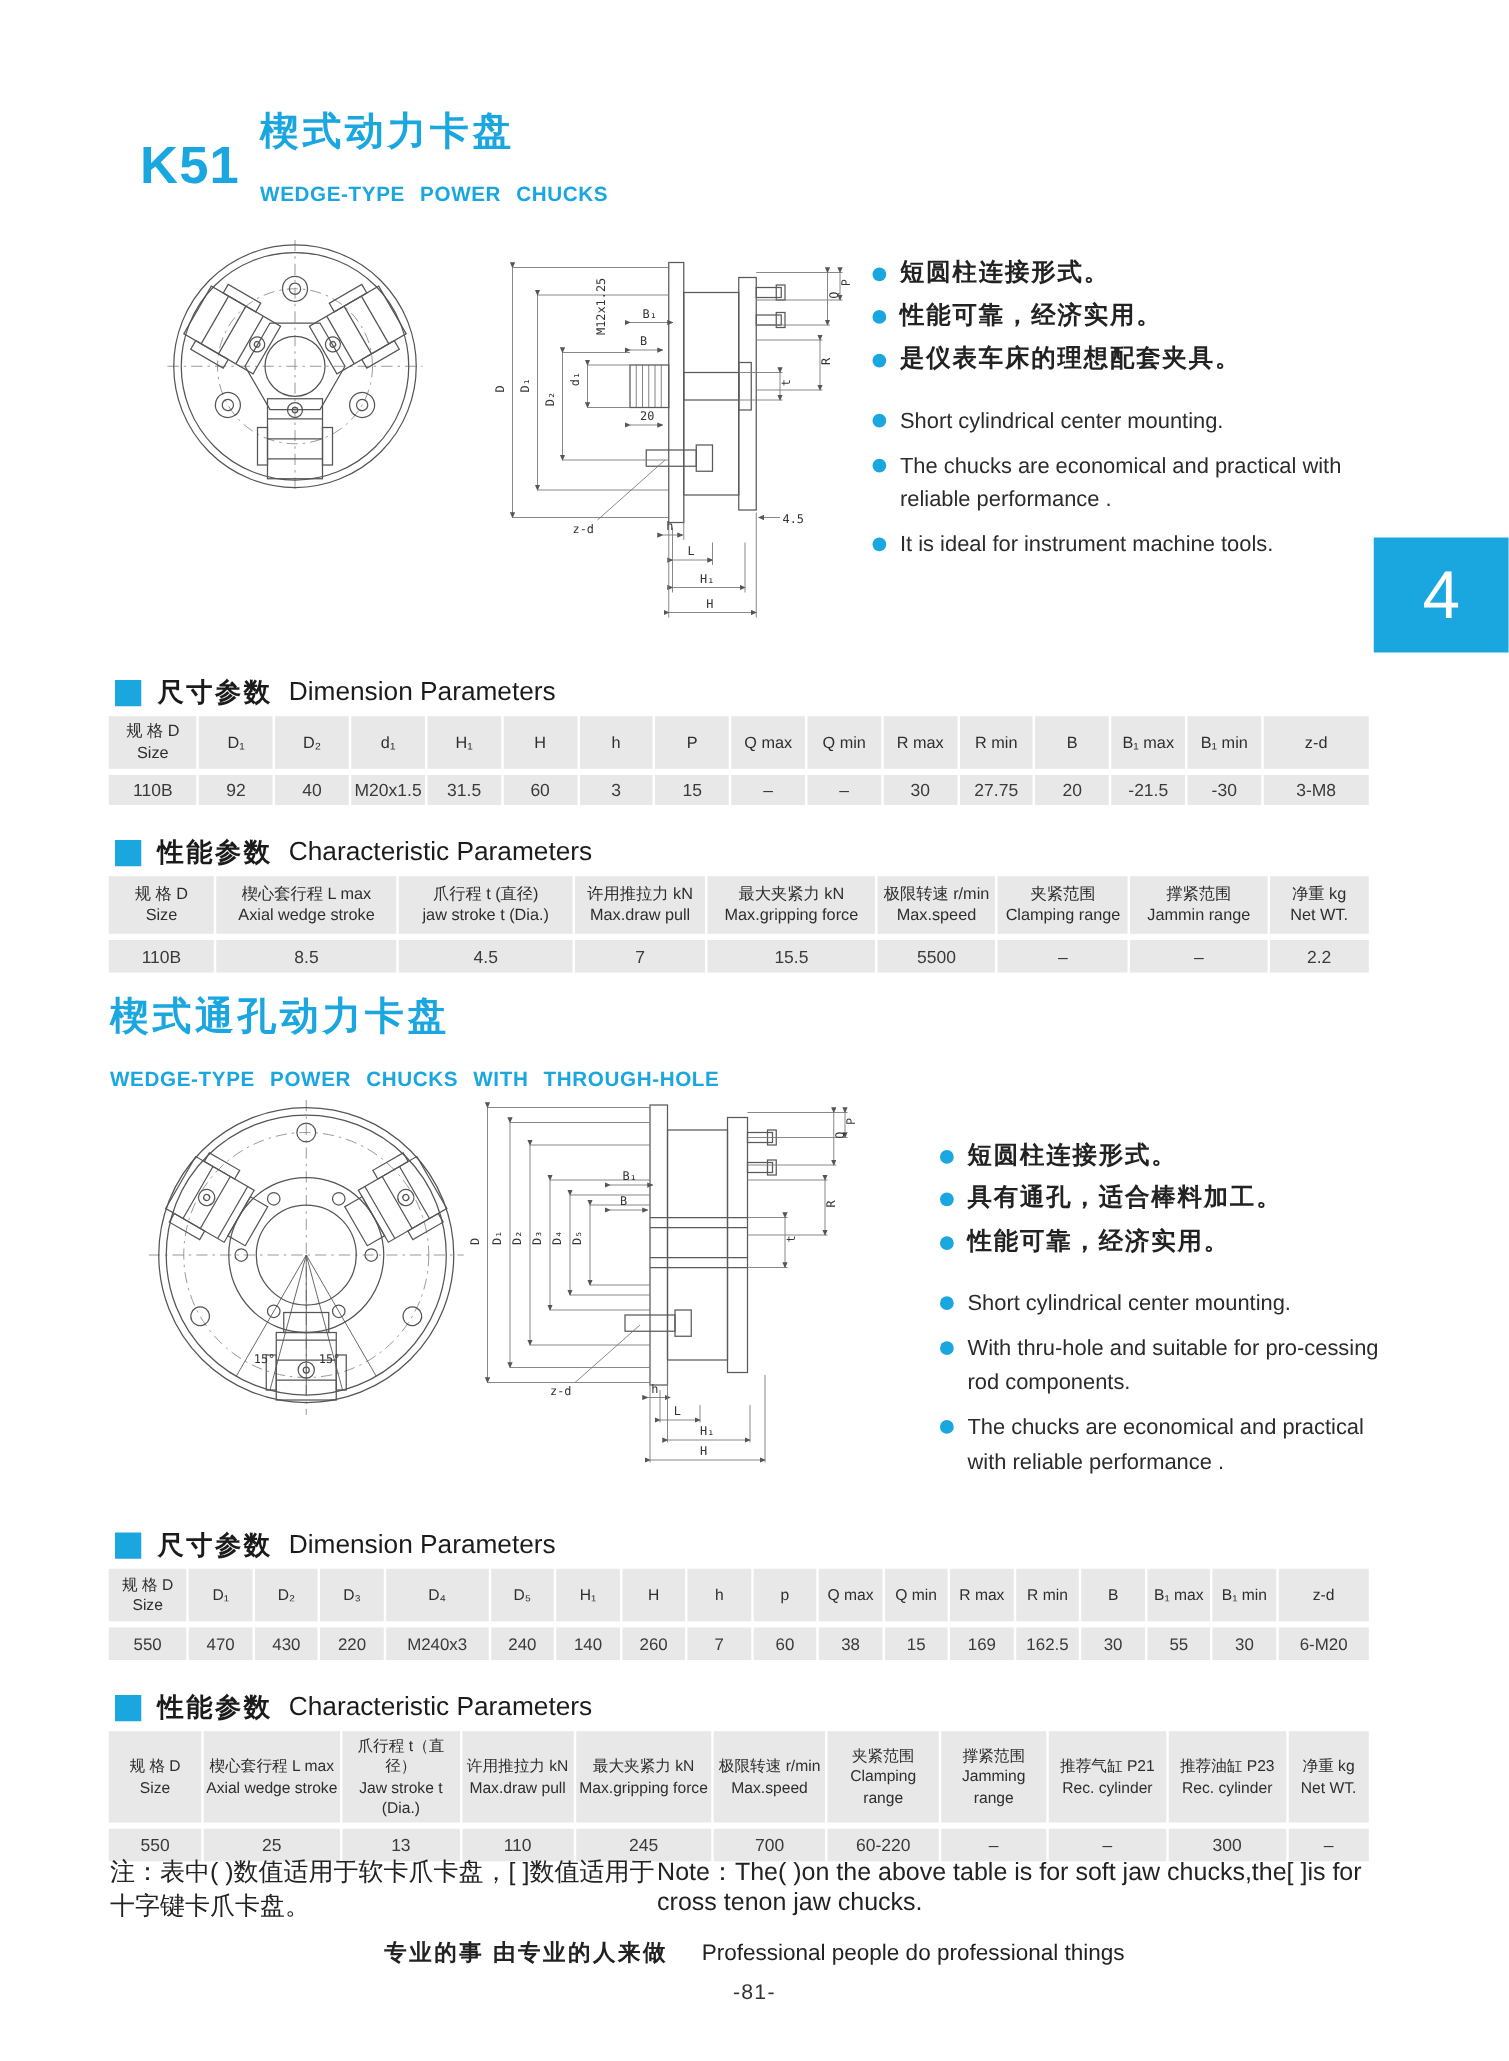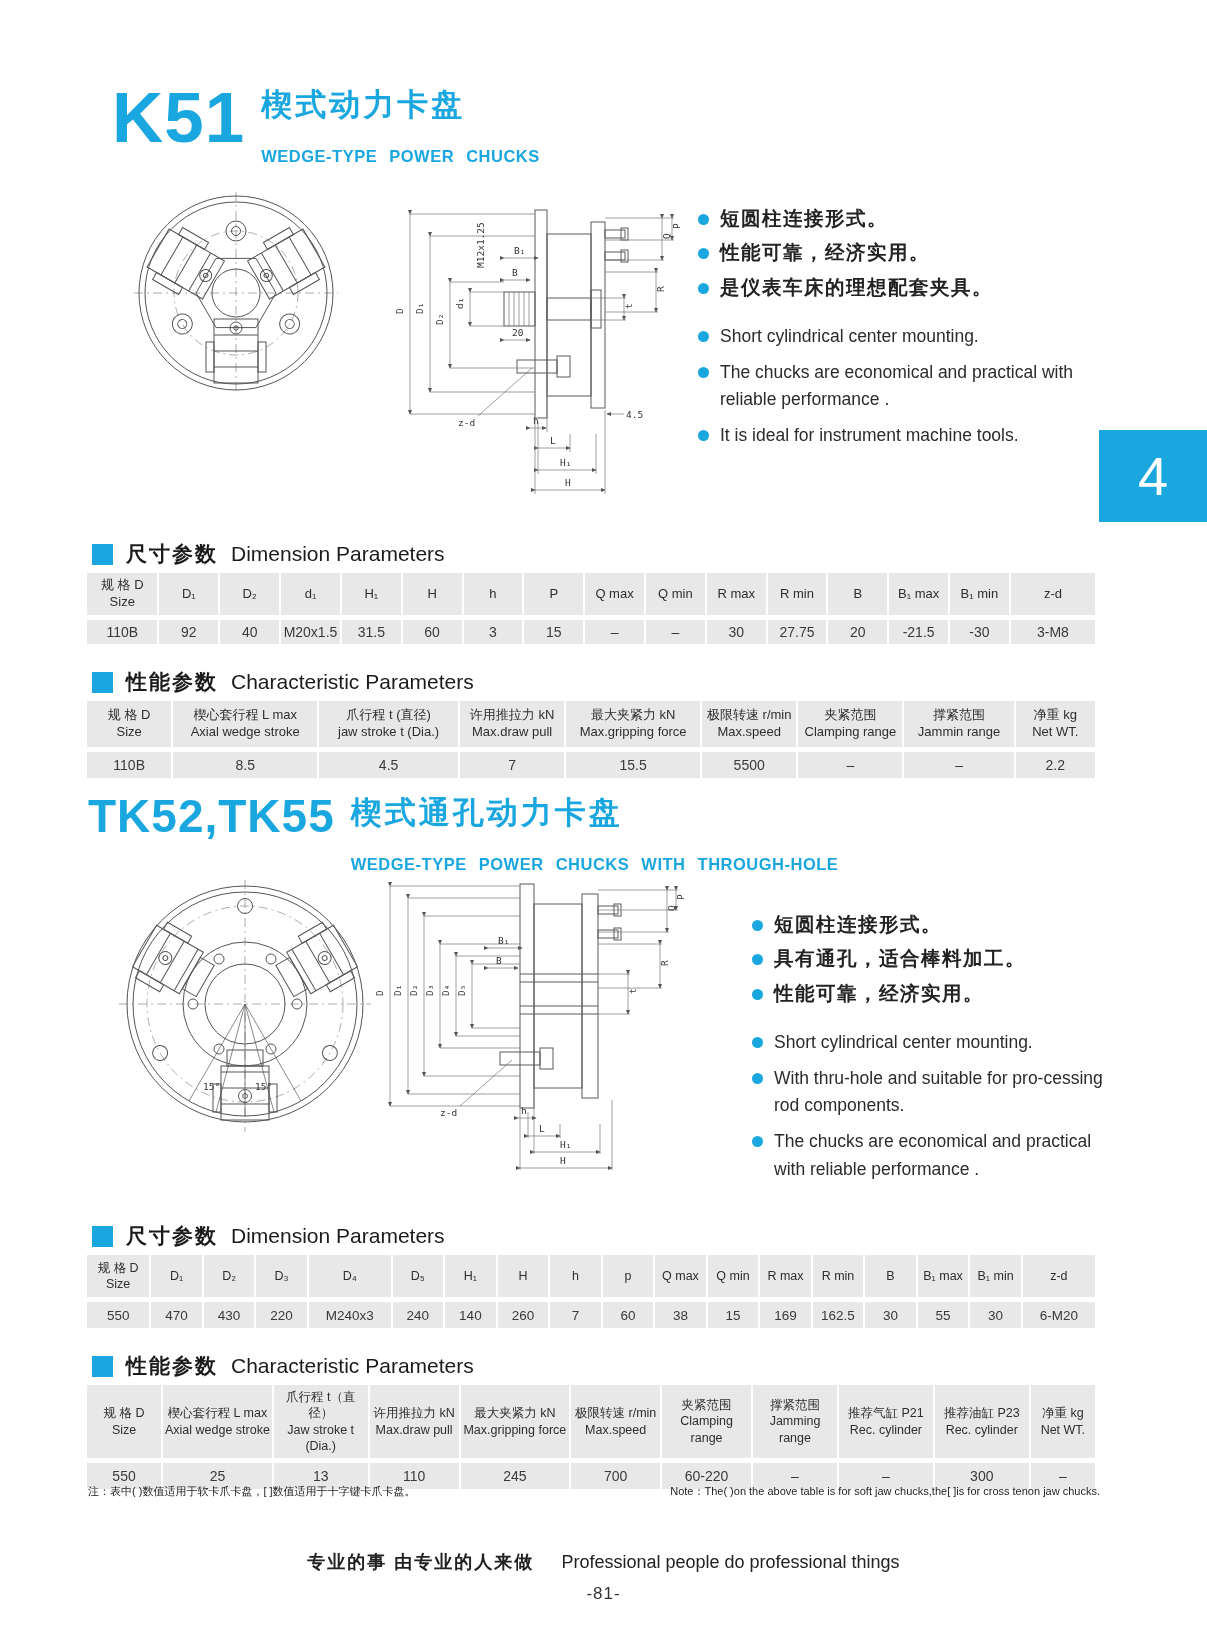--- a/index.html
+++ b/index.html
@@ -5,21 +5,21 @@
   :root{ --accent:#1AA7E0; --cellbg:#e8e8e8; }
   *{box-sizing:border-box;}
   body{margin:0;background:#fff;}
   .page{position:relative;width:1207px;height:1649px;background:#fff;overflow:hidden;
         font-family:"Liberation Sans",sans-serif;color:#333;}
   .abs{position:absolute;}
 
   
   .titleblock{display:flex;align-items:flex-start;gap:16px;}
   .model{font-weight:bold;color:var(--accent);}
-  .model-k51{font-size:71px;line-height:.95;letter-spacing:1px;}
+  .model-k51{font-size:42px;line-height:.95;letter-spacing:1px;margin-top:28px;}
   .model-tk{font-size:46px;line-height:1.05;letter-spacing:1px;}
   .tb-right .cn{font-size:31px;font-weight:bold;color:var(--accent);letter-spacing:3px;}
   .tb-right .en{font-size:16.5px;color:var(--accent);margin-top:21px;letter-spacing:.5px;word-spacing:7px;font-weight:700;}
 
   
   .sechead{display:flex;align-items:center;gap:13px;font-size:21px;}
   .sechead .sq{width:21px;height:21px;background:var(--accent);}
   .sechead .cn{font-weight:bold;color:#1b1b1b;letter-spacing:2px;}
   .sechead .en{color:#1b1b1b;}
 
@@ -41,21 +41,21 @@
   .t2 th{height:46px;} .t2 td{height:26px;}
   .t3 th{height:42px;font-size:12.5px;} .t3 td{height:26px;font-size:13.5px;}
   .t4 th{height:48px;font-size:12.5px;} .t4 td{height:26px;}
 
   
   .sidetab{position:absolute;right:0;top:430px;width:108px;height:92px;background:var(--accent);
            color:#fff;display:flex;align-items:center;justify-content:center;
            font-size:54px;font-weight:500;}
 
   .noterow{position:absolute;left:88px;top:1484px;width:1012px;display:flex;
-           justify-content:space-between;font-size:11px;color:#222;}
+           justify-content:space-between;font-size:20px;color:#222;}
   .footer{position:absolute;left:0;top:1550px;width:100%;text-align:center;font-size:18px;color:#222;}
   .footer .fcn{font-weight:bold;margin-right:22px;letter-spacing:2px;}
   .pagenum{position:absolute;left:0;top:1584px;width:100%;text-align:center;font-size:17px;
            color:#333;letter-spacing:1px;}
 
   svg text{font-family:"DejaVu Sans Mono",monospace;font-size:9.5px;fill:#333;}
 </style>
 </head>
 <body>
 
@@ -354,21 +354,20 @@
         <td>5500</td>
         <td>–</td>
         <td>–</td>
         <td>2.2</td>
       </tr>
         </tbody>
     </table>
   </div>
 
   <div class="abs titleblock" style="left:88px;top:792px;">
-    <div class="model model-tk">TK52,TK55</div>
     <div class="tb-right">
       <div class="cn">楔式通孔动力卡盘</div>
       <div class="en">WEDGE-TYPE POWER CHUCKS WITH THROUGH-HOLE</div>
     </div>
   </div>
 
   <svg class="abs" style="left:115px;top:878px;" width="260" height="256" viewBox="0 0 260 256">
     <g stroke="#8a8a8a" stroke-width="0.7" fill="none" stroke-dasharray="9 4 2 4">
       <path d="M4 126 H256 M130 2 V254"></path>
       <circle cx="130" cy="126" r="98"></circle>

